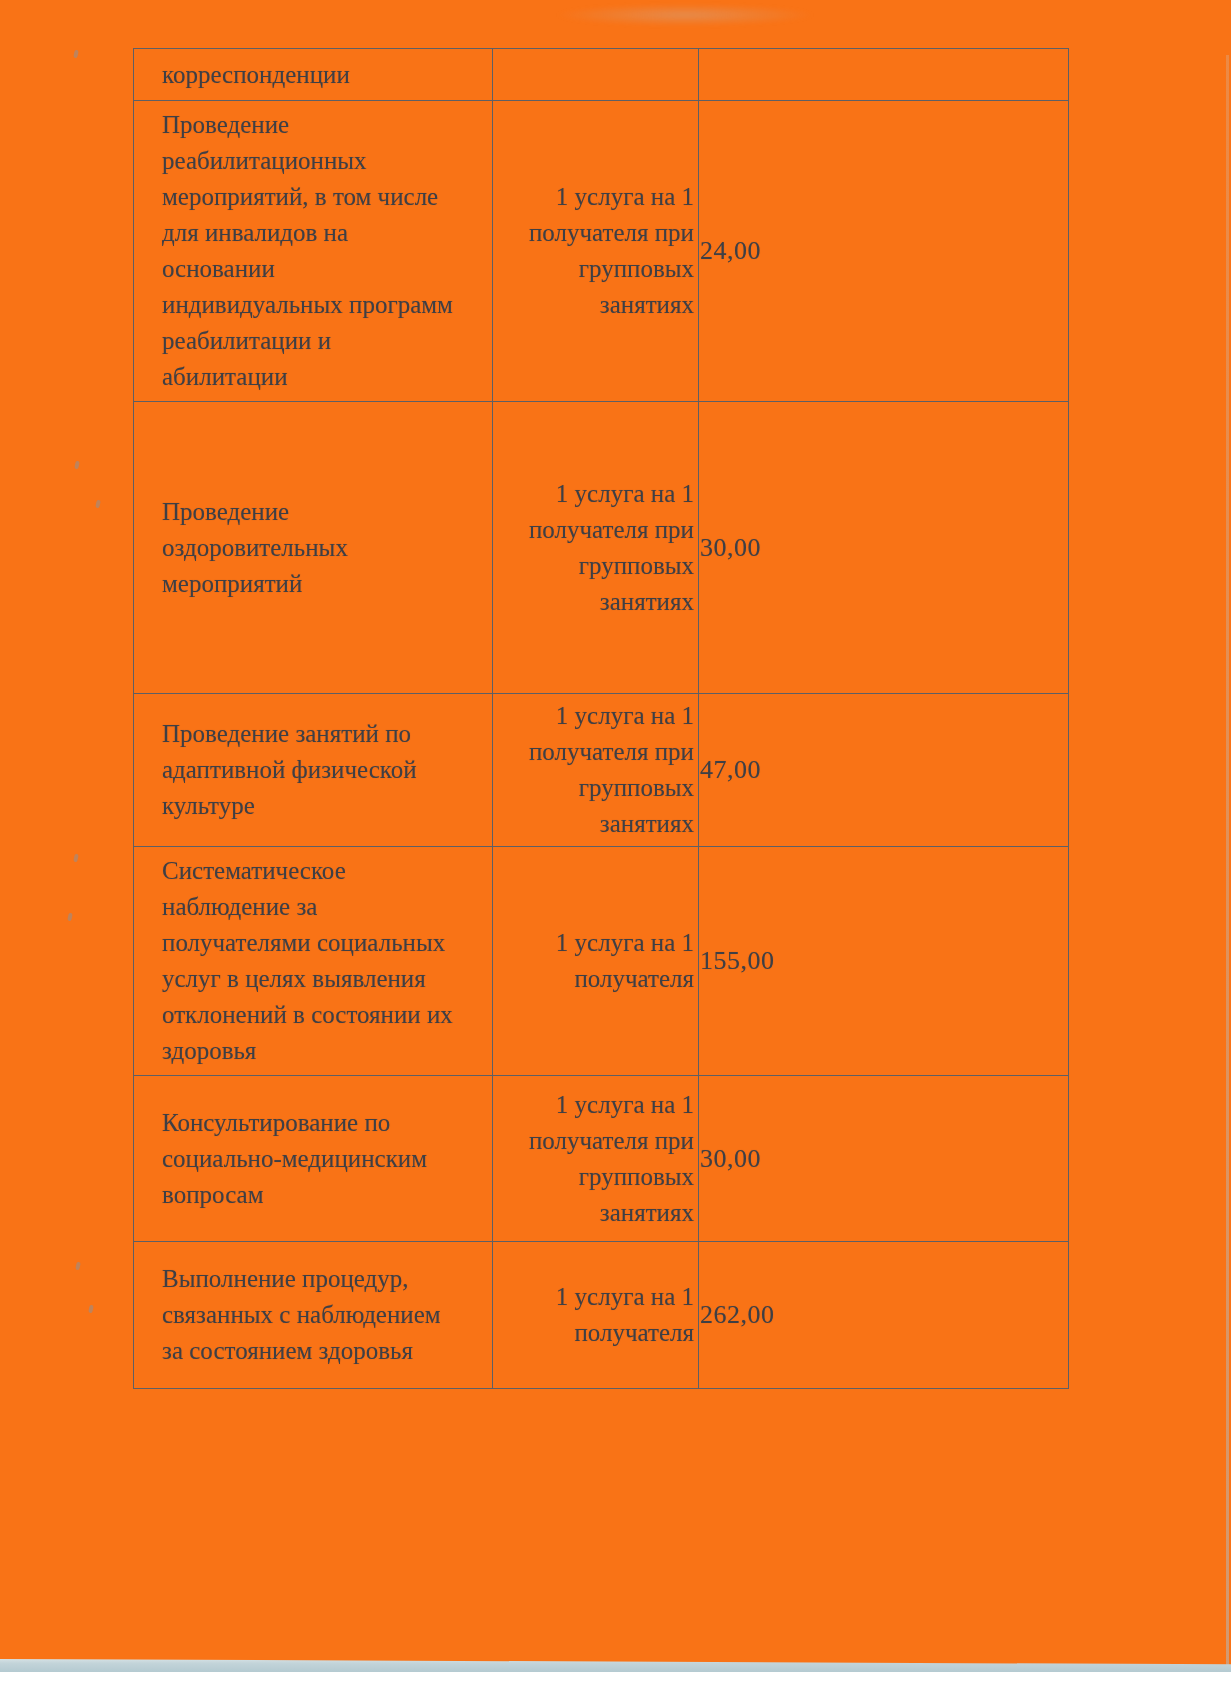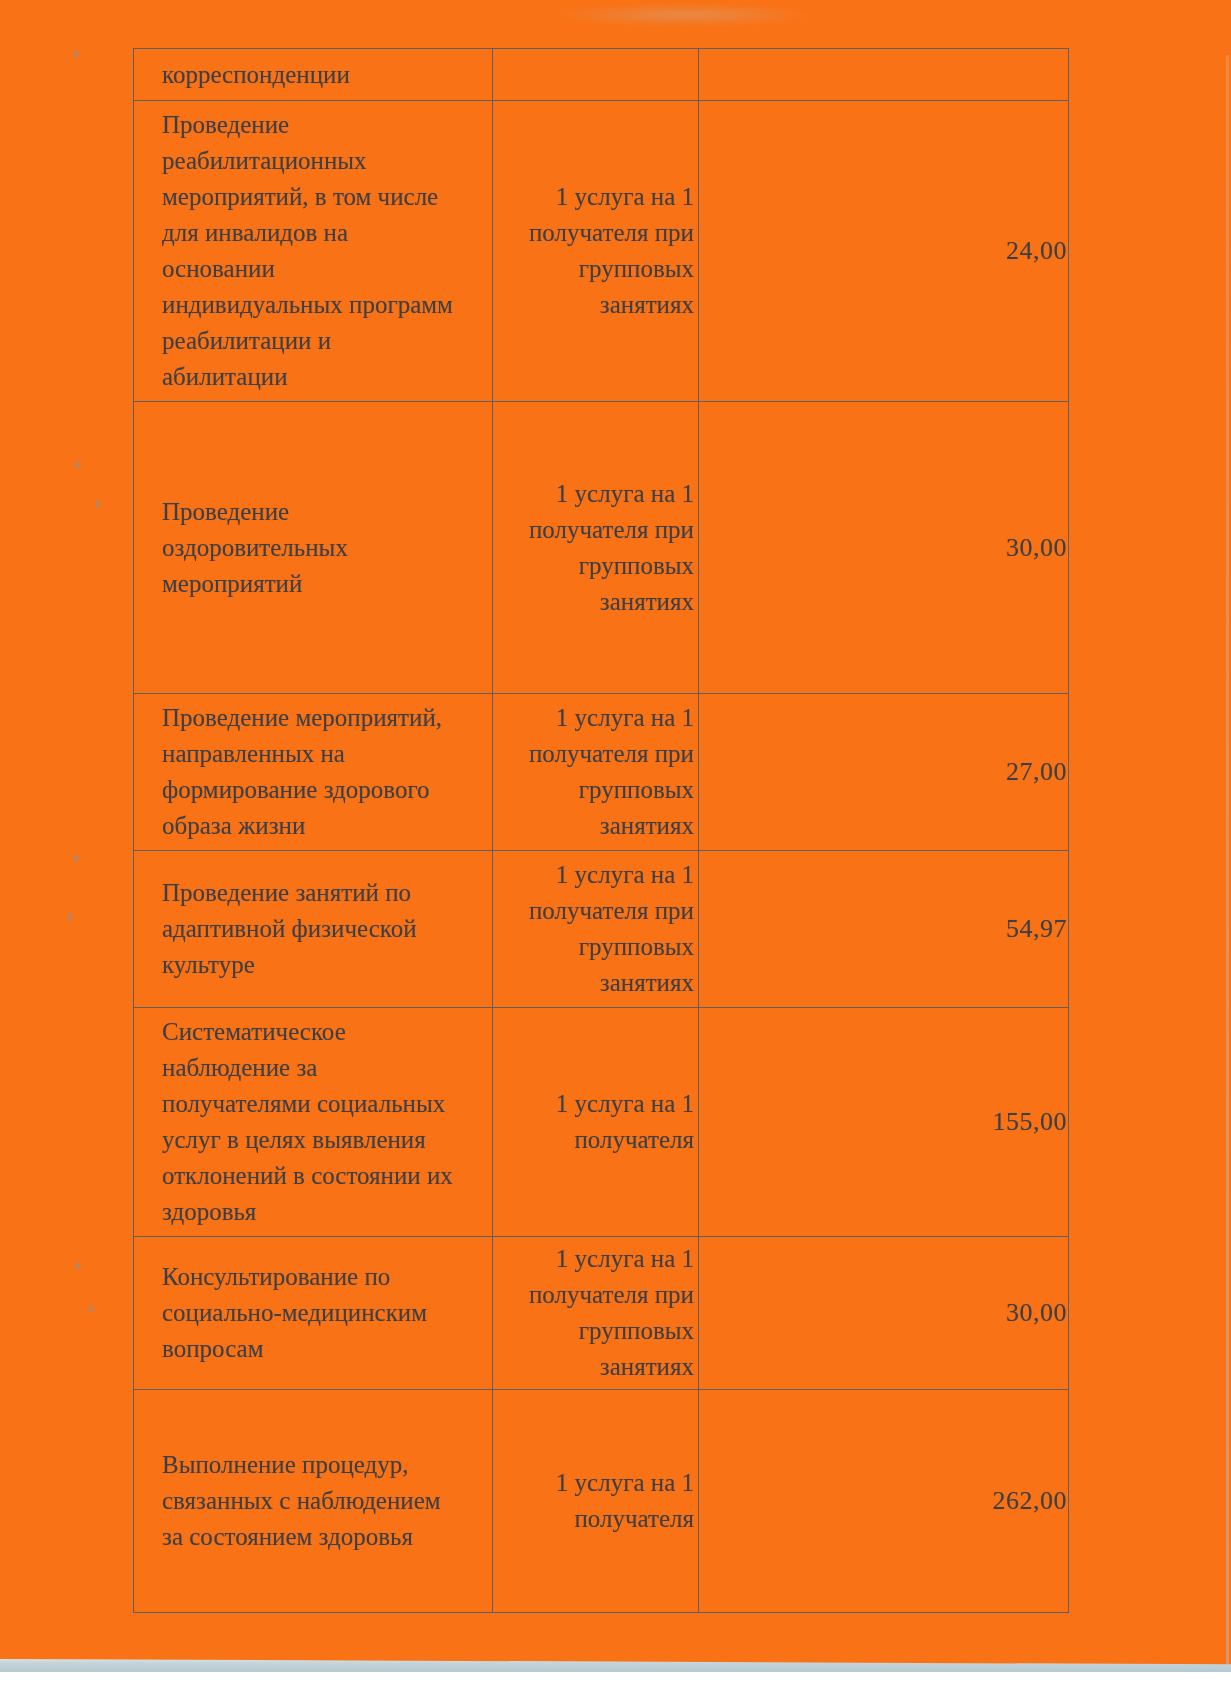--- a/index.html
+++ b/index.html
@@ -53,21 +53,21 @@
     white-space: pre-line;
   }
   td.c-unit {
     text-align: right;
     padding: 4px 4px;
     font-size: 25px;
     line-height: 36px;
     white-space: pre-line;
   }
   td.c-price {
-    text-align: right;
+    text-align: left;
     font-size: 26px;
     letter-spacing: 0.5px;
   }
   td.c-section {
     text-align: center;
     font-size: 27px;
     letter-spacing: 0.3px;
   }
 
   
@@ -149,39 +149,28 @@
         <td class="c-service">Проведение
 оздоровительных
 мероприятий</td>
         <td class="c-unit">1 услуга на 1
 получателя при
 групповых
 занятиях</td>
         <td class="c-price">30,00</td>
       </tr>
       <tr>
-        <td class="c-service">Проведение мероприятий,
-направленных на
-формирование здорового
-образа жизни</td>
-        <td class="c-unit">1 услуга на 1
-получателя при
-групповых
-занятиях</td>
-        <td class="c-price">27,00</td>
-      </tr>
-      <tr>
         <td class="c-service">Проведение занятий по
 адаптивной физической
 культуре</td>
         <td class="c-unit">1 услуга на 1
 получателя при
 групповых
 занятиях</td>
-        <td class="c-price">54,97</td>
+        <td class="c-price">47,00</td>
       </tr>
       <tr>
         <td class="c-service">Систематическое
 наблюдение за
 получателями социальных
 услуг в целях выявления
 отклонений в состоянии их
 здоровья</td>
         <td class="c-unit">1 услуга на 1
 получателя</td>

